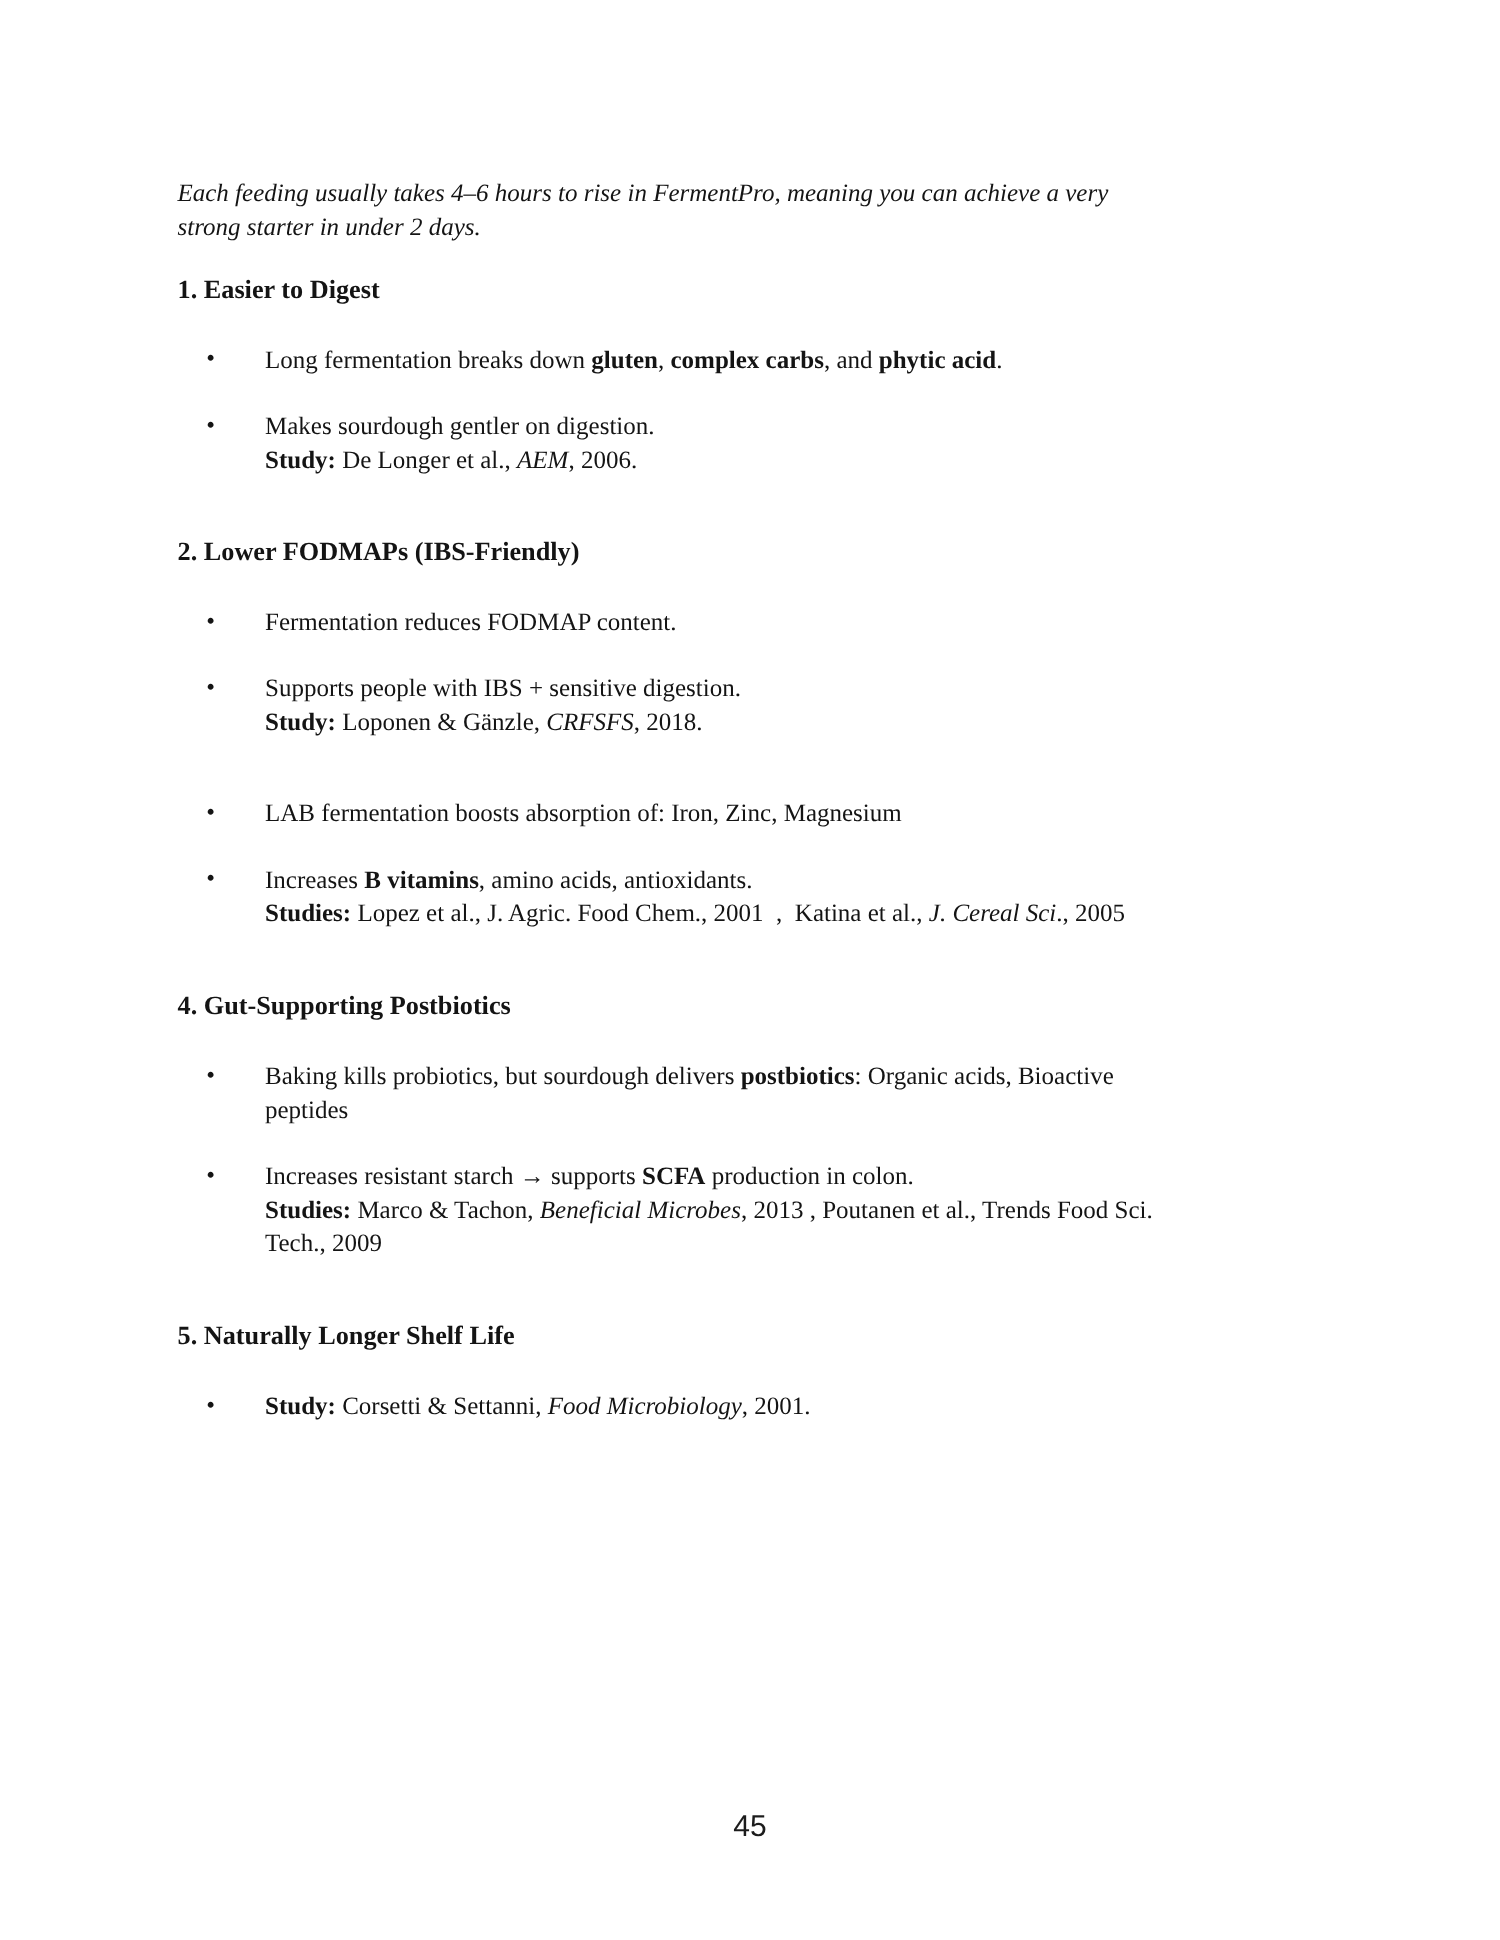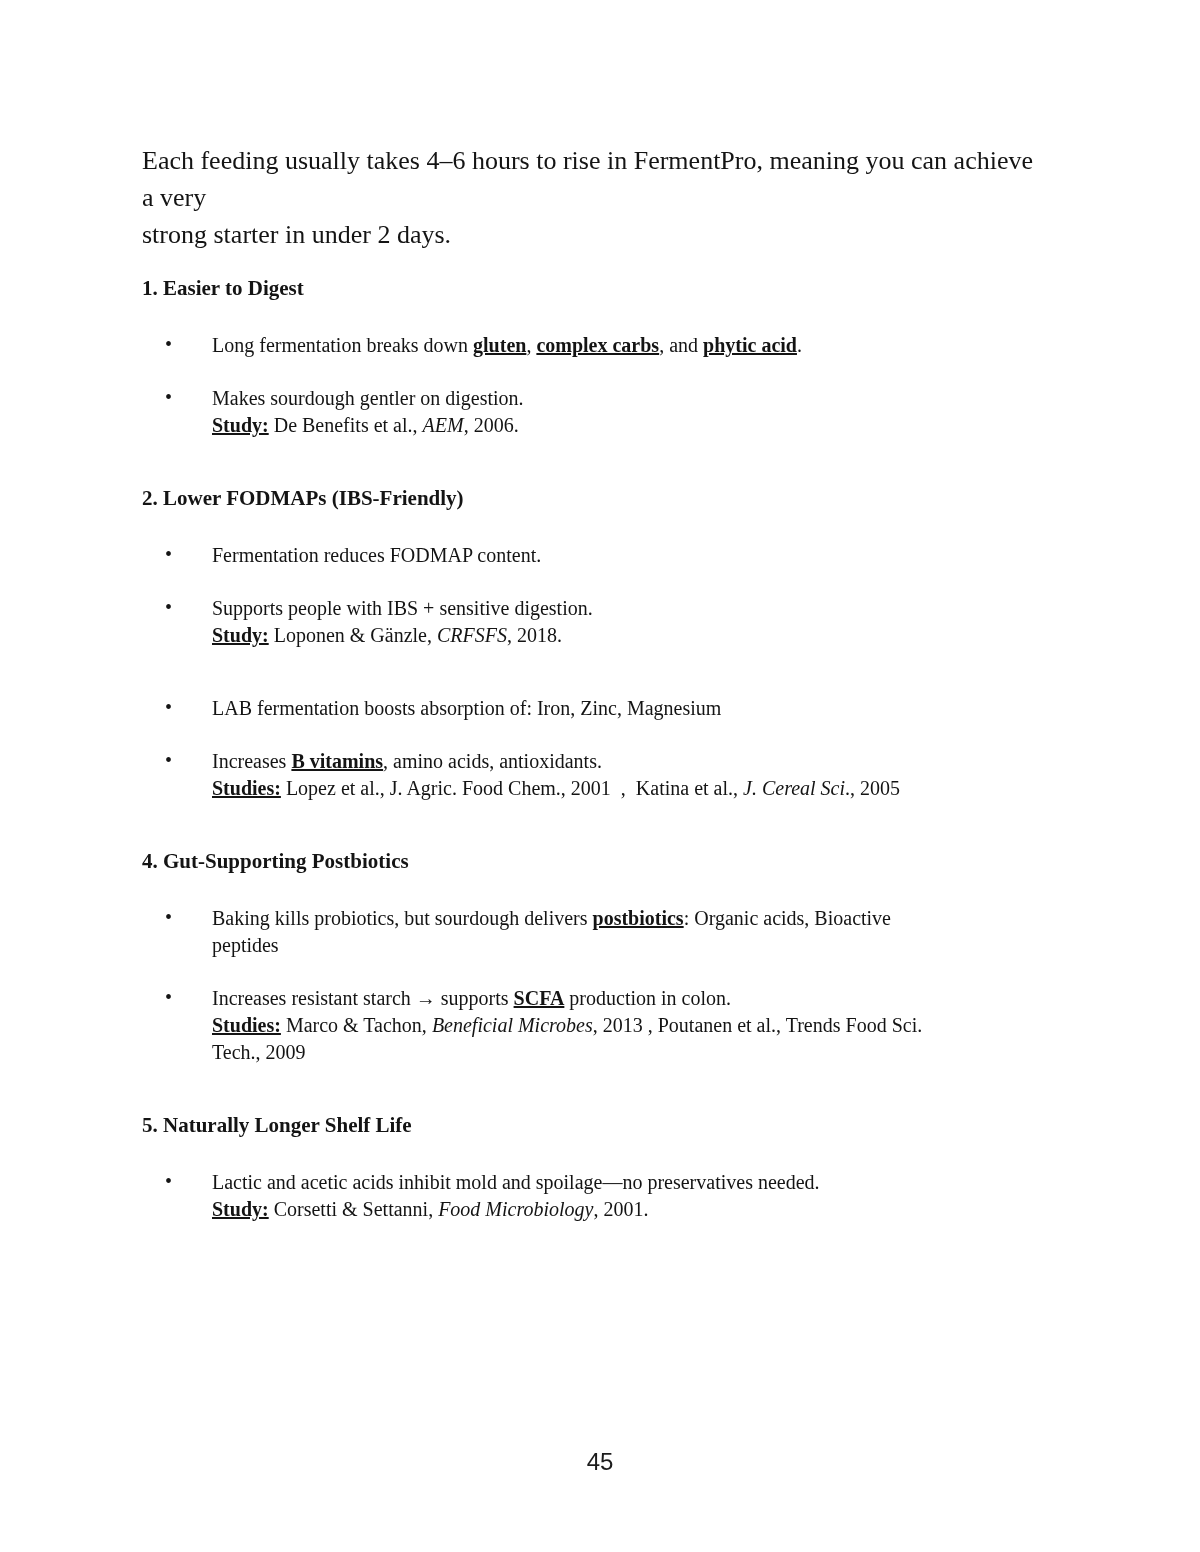--- a/index.html
+++ b/index.html
@@ -9,24 +9,25 @@
     background: #ffffff;
     color: #141414;
     font-family: "Liberation Serif", "DejaVu Serif", serif;
     position: relative;
     overflow: hidden;
   }
   .content {
     padding: 142px 150px 0 142px;
   }
   .intro {
-    font-size: 26px;
-    line-height: 37px;
+    font-size: 20px;
+    line-height: 27px;
     white-space: pre-wrap;
     margin: 0 0 22px 0;
+    font-style: italic;
   }
   .doc-title {
     font-size: 23px;
     line-height: 34px;
     font-weight: bold;
     margin: 0 0 48px 0;
     text-indent: 6px;
   }
   section.benefit { margin: 0 0 46px 0; }
   .section-heading {
@@ -44,21 +45,21 @@
     line-height: 27px;
   }
   ul.bullets li:last-child { margin-bottom: 0; }
   .marker {
     position: absolute;
     left: 23px;
     top: -1px;
     font-size: 20px;
   }
   .btext { white-space: pre-wrap; }
-  .btext .b { font-weight: bold; text-decoration: underline; }
+  .btext .b { font-weight: bold; }
   .btext .i { font-style: italic; }
   .page-number {
     position: absolute;
     top: 1448px;
     left: 0;
     width: 100%;
     text-align: center;
     font-family: "Liberation Sans", "DejaVu Sans", sans-serif;
     font-size: 24px;
     color: #1c1c1c;
@@ -76,21 +77,21 @@
       <section class="benefit">
         <h2 class="section-heading">1. Easier to Digest</h2>
         <ul class="bullets">
           <li>
             <span class="marker">•</span>
             <div class="btext"><span>Long fermentation breaks down </span><span class="b">gluten</span><span>, </span><span class="b">complex carbs</span><span>, and </span><span class="b">phytic acid</span><span>.</span></div>
           </li>
           <li>
             <span class="marker">•</span>
             <div class="btext"><span>Makes sourdough gentler on digestion.
-</span><span class="b">Study:</span><span> De Benefits et al., </span><span class="i">AEM</span><span>, 2006.</span></div>
+</span><span class="b">Study:</span><span> De Longer et al., </span><span class="i">AEM</span><span>, 2006.</span></div>
           </li>
         </ul>
       </section>
       <section class="benefit">
         <h2 class="section-heading">2. Lower FODMAPs (IBS-Friendly)</h2>
         <ul class="bullets">
           <li>
             <span class="marker">•</span>
             <div class="btext"><span>Fermentation reduces FODMAP content.</span></div>
           </li>
@@ -128,21 +129,20 @@
 </span><span class="b">Studies:</span><span> Marco &amp; Tachon, </span><span class="i">Beneficial Microbes</span><span>, 2013 , Poutanen et al., Trends Food Sci.
 Tech., 2009</span></div>
           </li>
         </ul>
       </section>
       <section class="benefit">
         <h2 class="section-heading">5. Naturally Longer Shelf Life</h2>
         <ul class="bullets">
           <li>
             <span class="marker">•</span>
-            <div class="btext"><span>Lactic and acetic acids inhibit mold and spoilage—no preservatives needed.
-</span><span class="b">Study:</span><span> Corsetti &amp; Settanni, </span><span class="i">Food Microbiology</span><span>, 2001.</span></div>
+            <div class="btext"><span class="b">Study:</span><span> Corsetti &amp; Settanni, </span><span class="i">Food Microbiology</span><span>, 2001.</span></div>
           </li>
         </ul>
       </section>
     </div>
 </div>
 
 <div class="page-number">45</div>
 
 </body></html>

